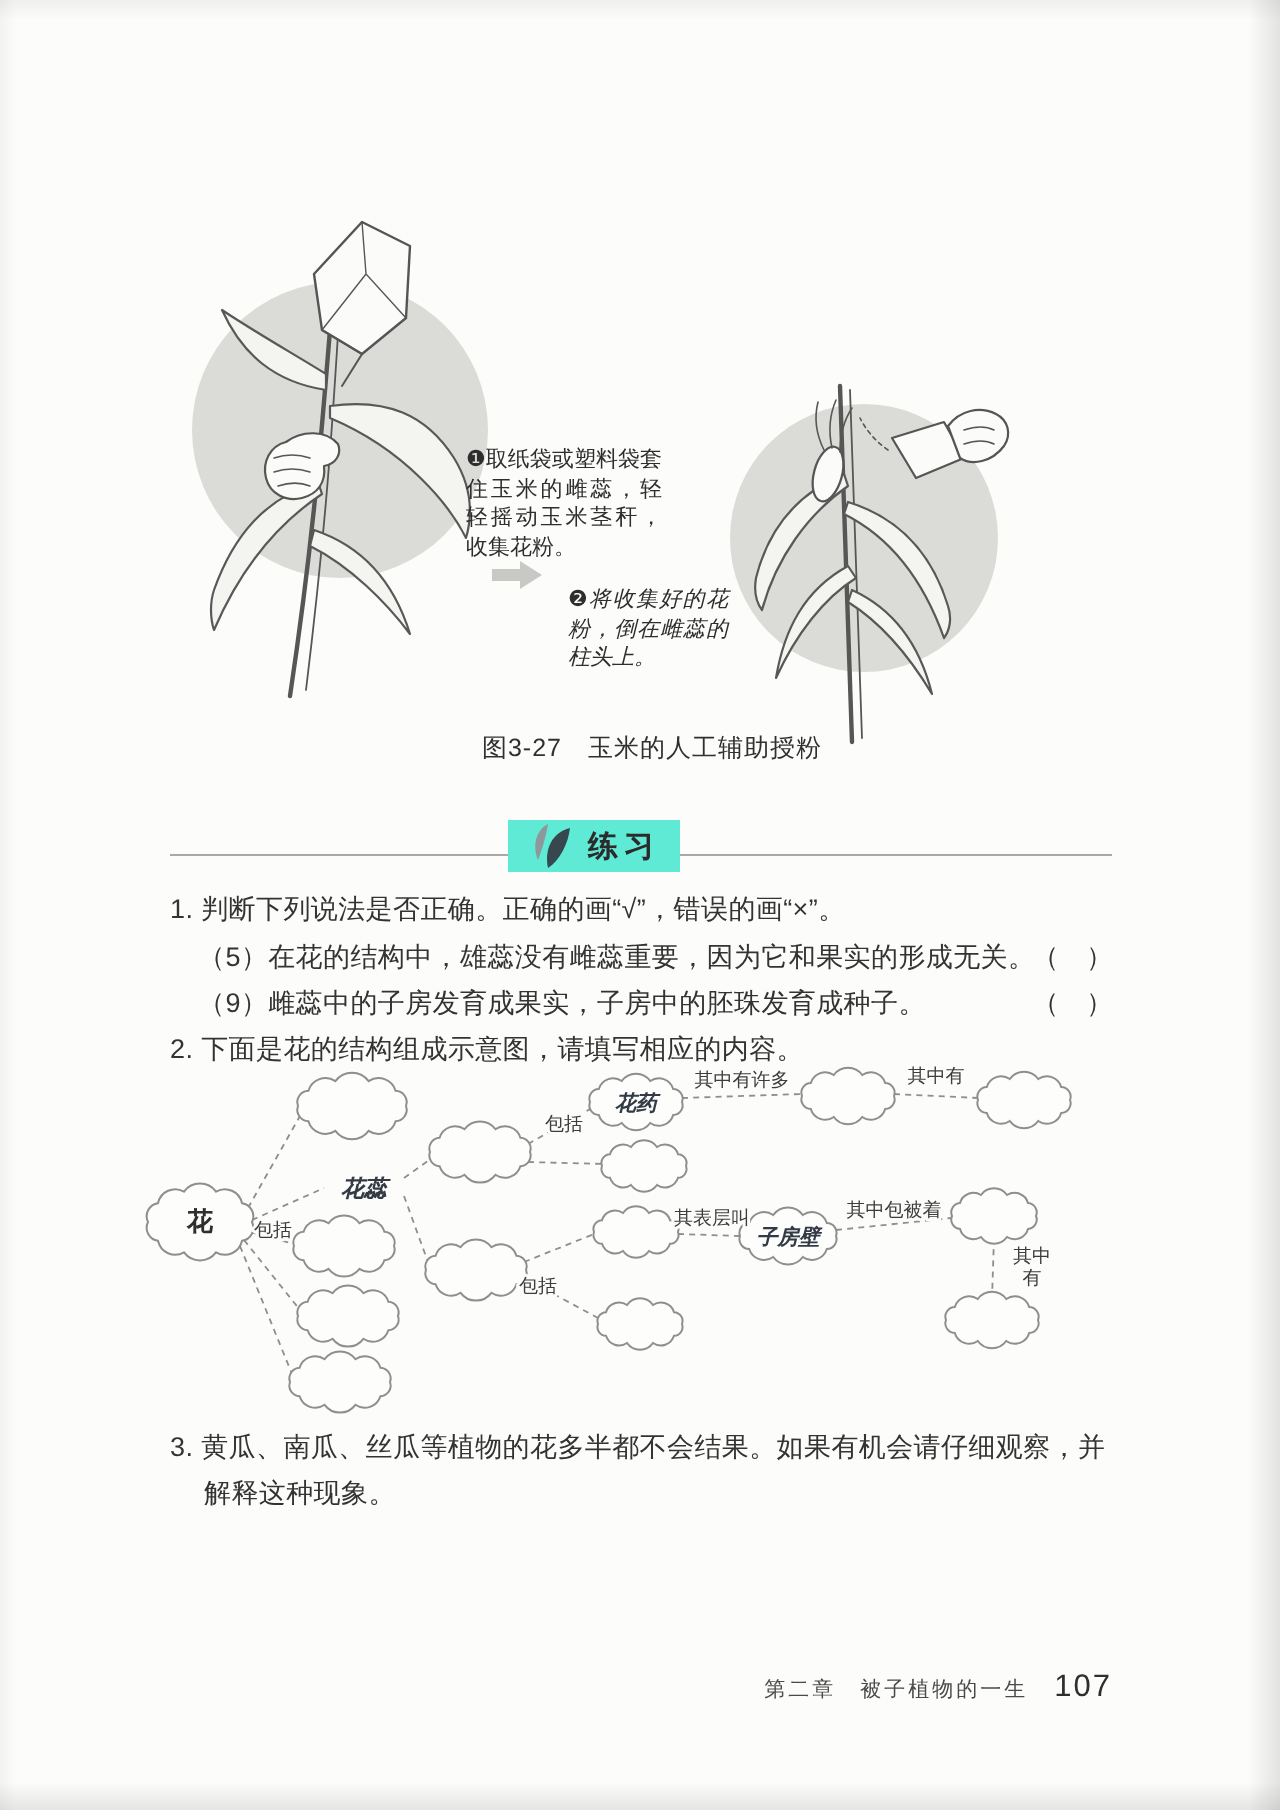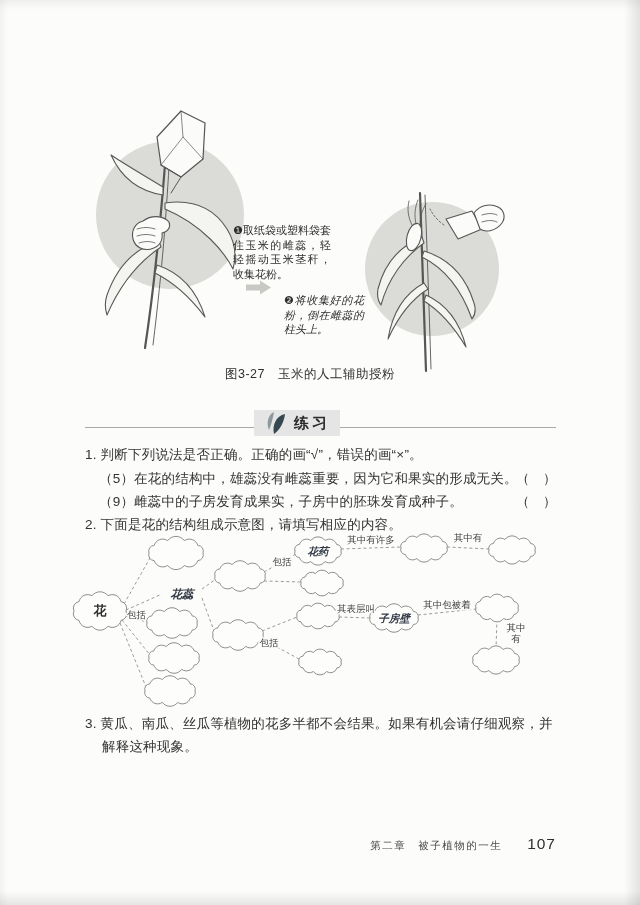--- a/index.html
+++ b/index.html
@@ -17,27 +17,27 @@
     background:linear-gradient(to bottom, rgba(0,0,0,0), rgba(0,0,0,0.09)); }
   .shade-top { top:0; left:0; width:100%; height:10px;
     background:linear-gradient(to bottom, rgba(0,0,0,0.05), rgba(0,0,0,0)); }
   .shade-left { top:0; left:0; width:8px; height:100%;
     background:linear-gradient(to right, rgba(0,0,0,0.04), rgba(0,0,0,0)); }
 
   .abs { position:absolute; }
 
   
   .fig-step { position:absolute; font-size:11px; line-height:14.5px; color:#2e2e2e; text-align:justify;margin-top:17px; }
-  .fig-caption { position:absolute; top:366px; left:0; width:620px; text-align:center;
+  .fig-caption { position:absolute; top:366px; left:16px; width:620px; text-align:center;
     font-size:12.5px; letter-spacing:0.5px; color:#303030; }
 
   
   .divider-line { position:absolute; top:427px; left:85px; width:471px; height:1px; background:#a9a9a5; }
   .exercise-badge { position:absolute; top:410px; left:254px; display:flex; align-items:center; gap:6px;
-    background:#e5e5e5; padding:0 10px; }
+    background:#5eead4; padding:0 10px; }
   .badge-label { font-size:15px; font-weight:bold; letter-spacing:3px; color:#2b2b2b; }
 
   .q { position:absolute; font-size:13.5px; color:#333; letter-spacing:0.2px; white-space:nowrap; }
   .q.wrap { white-space:normal; }
   .blank { position:absolute; font-size:13.5px; color:#333; }
   .q3 { width:470px; line-height:23px; padding-left:17px; text-indent:-17px; }
 
   
   .diagram { position:absolute; left:70px; top:532px; }
   .cloud { fill:#fdfdfc; stroke:#8e8e8a; stroke-width:1; }
@@ -49,21 +49,21 @@
   .cloud-label.big { font-size:13px; font-weight:bold; }
   .cloud-label.hand { font-size:10.5px; font-style:italic; font-weight:bold; fill:#323a45; }
 
   
   .illus { position:absolute; }
   .sketch { stroke:#565656; fill:none; stroke-linecap:round; }
   .leaf { fill:#f4f4f1; stroke:#585858; stroke-width:1.1; stroke-linejoin:round; }
   .paper { fill:#fbfbf9; stroke:#555; stroke-linejoin:round; }
 
   
-  .footer { position:absolute; right:84px; top:791px; display:flex; align-items:baseline; gap:25px; }
+  .footer { position:absolute; right:84px; top:791px; display:flex; align-items:baseline; gap:13px; }
   .footer-chapter { font-size:10.5px; color:#4a4a4a; letter-spacing:1.5px; }
   .footer-page { font-size:15.5px; color:#2f2f2f; letter-spacing:1px;margin-top:44px; }
 </style>
 </head>
 <body>
 
 <div class="page">
 
   <svg class="illus" style="left:85px; top:103px;" width="190" height="265" viewBox="0 0 190 265">
     <circle cx="85" cy="112" r="74" fill="#dbdbd7"></circle>

